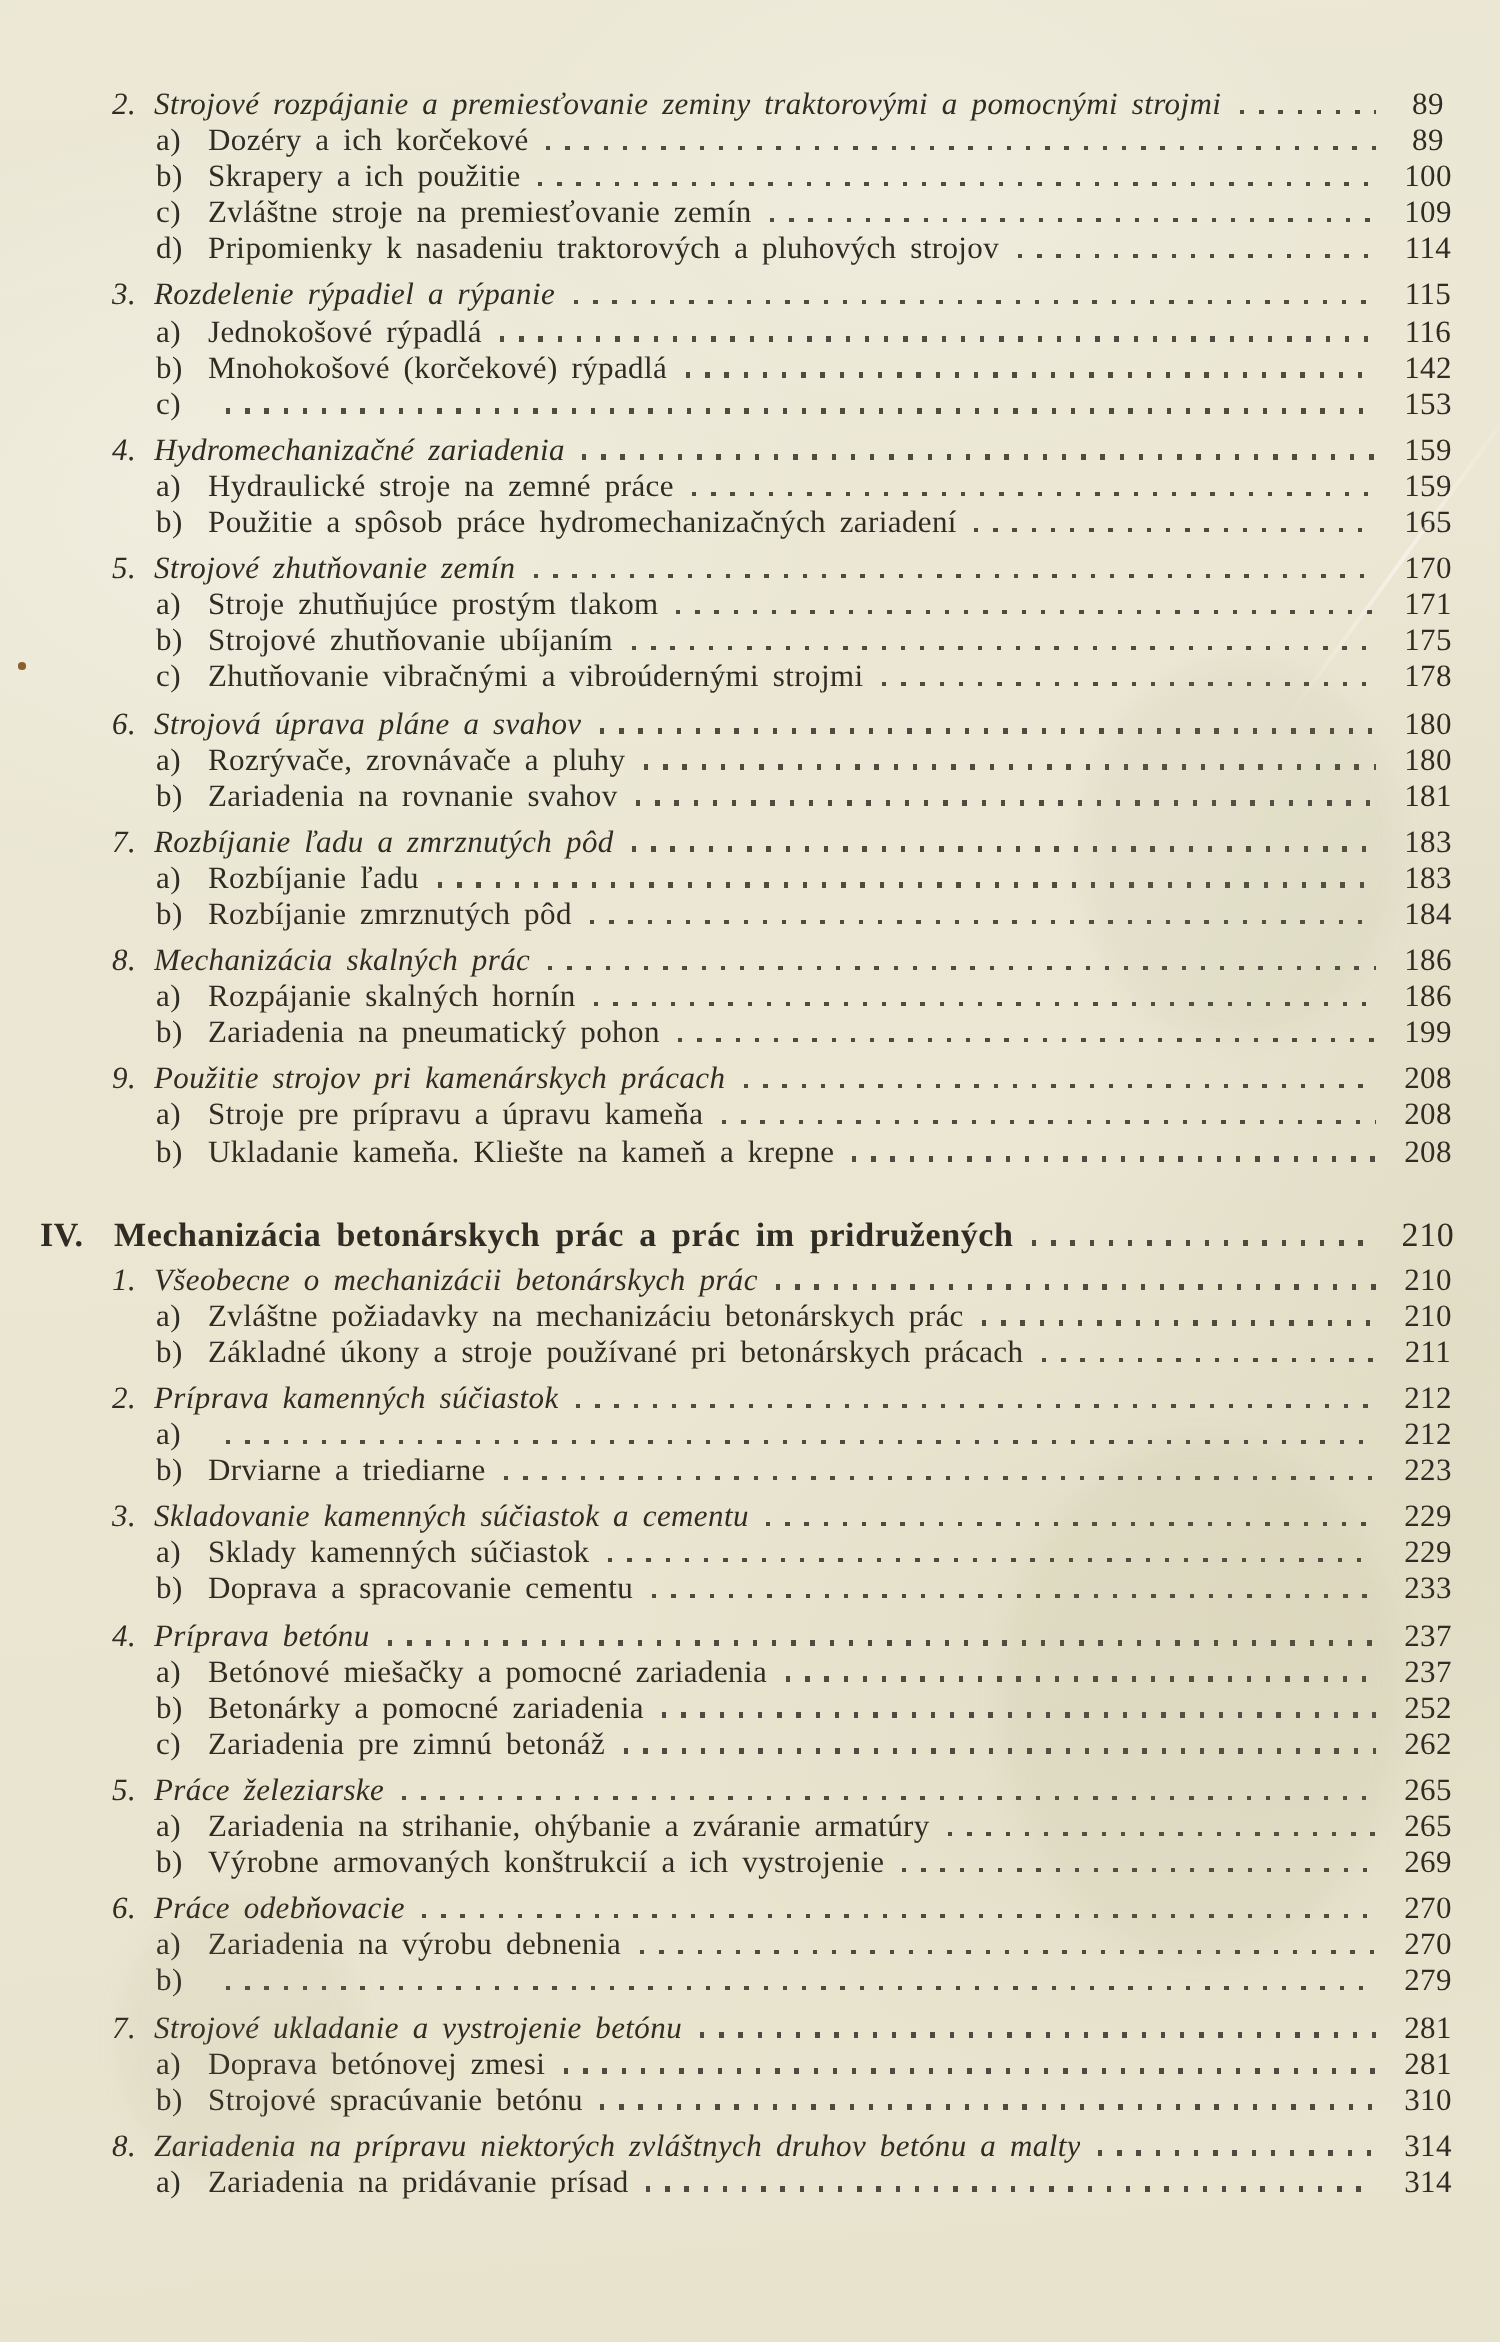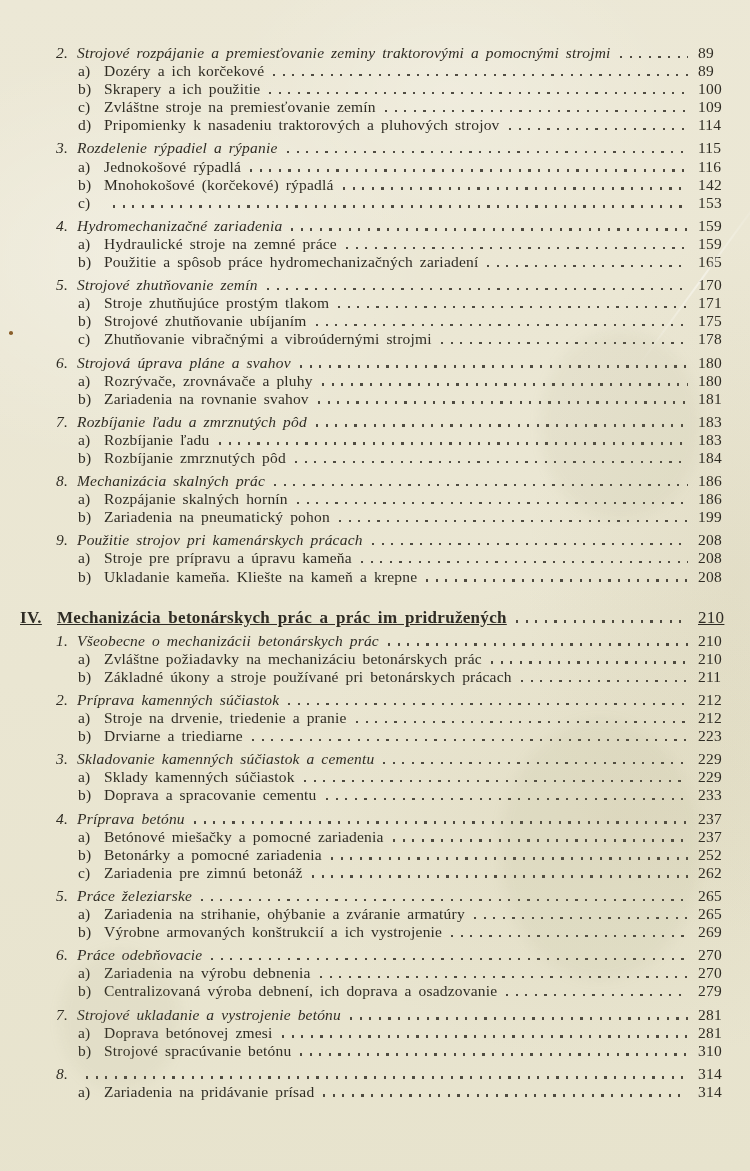--- a/index.html
+++ b/index.html
@@ -45,40 +45,39 @@
     height: 2.4px;
     align-self: baseline;
     margin: 0 10px 0 9px;
     background: repeating-linear-gradient(to right,
       rgba(52,48,39,0.85) 0, rgba(52,48,39,0.85) 2.2px,
       transparent 2.2px, transparent 9.6px);
   }
   .row .pagenum {
     flex: 0 0 auto;
     min-width: 32px;
-    text-align: left;
+    text-align: center;
     font-style: normal;
     font-weight: normal;
   }
   .row.section {
     margin-top: 5px;
     font-style: italic;
     padding-left: 56px;
   }
   .row.section .label { width: 21px; }
   .toc .row.section:first-child { margin-top: 0; }
   .row.sub { padding-left: 78px; }
   .row.sub .label { width: 26px; }
   .row.part {
     margin-top: 23px;
     padding-left: 20px;
     font-weight: bold;
     font-size: 17px;
     letter-spacing: 0.3px;
-    text-decoration: underline;
   }
   .row.part .label { width: 37px; }
   .speck {
     position: absolute;
     left: 9px; top: 331px;
     width: 4px; height: 3.5px;
     border-radius: 50%;
     background: #8a5f2b;
   }
   .scratch {
@@ -297,21 +296,20 @@
         <span class="pagenum">211</span>
       </div>
       <div class="row section">
         <span class="label">2.</span>
         <span class="title">Príprava kamenných súčiastok</span>
         <span class="leader"></span>
         <span class="pagenum">212</span>
       </div>
       <div class="row sub">
         <span class="label">a)</span>
-        <span class="title">Stroje na drvenie, triedenie a pranie</span>
         <span class="leader"></span>
         <span class="pagenum">212</span>
       </div>
       <div class="row sub">
         <span class="label">b)</span>
         <span class="title">Drviarne a triediarne</span>
         <span class="leader"></span>
         <span class="pagenum">223</span>
       </div>
       <div class="row section">
@@ -381,21 +379,20 @@
         <span class="pagenum">270</span>
       </div>
       <div class="row sub">
         <span class="label">a)</span>
         <span class="title">Zariadenia na výrobu debnenia</span>
         <span class="leader"></span>
         <span class="pagenum">270</span>
       </div>
       <div class="row sub">
         <span class="label">b)</span>
-        <span class="title">Centralizovaná výroba debnení, ich doprava a osadzovanie</span>
         <span class="leader"></span>
         <span class="pagenum">279</span>
       </div>
       <div class="row section">
         <span class="label">7.</span>
         <span class="title">Strojové ukladanie a vystrojenie betónu</span>
         <span class="leader"></span>
         <span class="pagenum">281</span>
       </div>
       <div class="row sub">
@@ -405,20 +402,21 @@
         <span class="pagenum">281</span>
       </div>
       <div class="row sub">
         <span class="label">b)</span>
         <span class="title">Strojové spracúvanie betónu</span>
         <span class="leader"></span>
         <span class="pagenum">310</span>
       </div>
       <div class="row section">
         <span class="label">8.</span>
+        <span class="title">Zariadenia na prípravu niektorých zvláštnych druhov betónu a malty</span>
         <span class="leader"></span>
         <span class="pagenum">314</span>
       </div>
       <div class="row sub">
         <span class="label">a)</span>
         <span class="title">Zariadenia na pridávanie prísad</span>
         <span class="leader"></span>
         <span class="pagenum">314</span>
       </div>
     </div>

